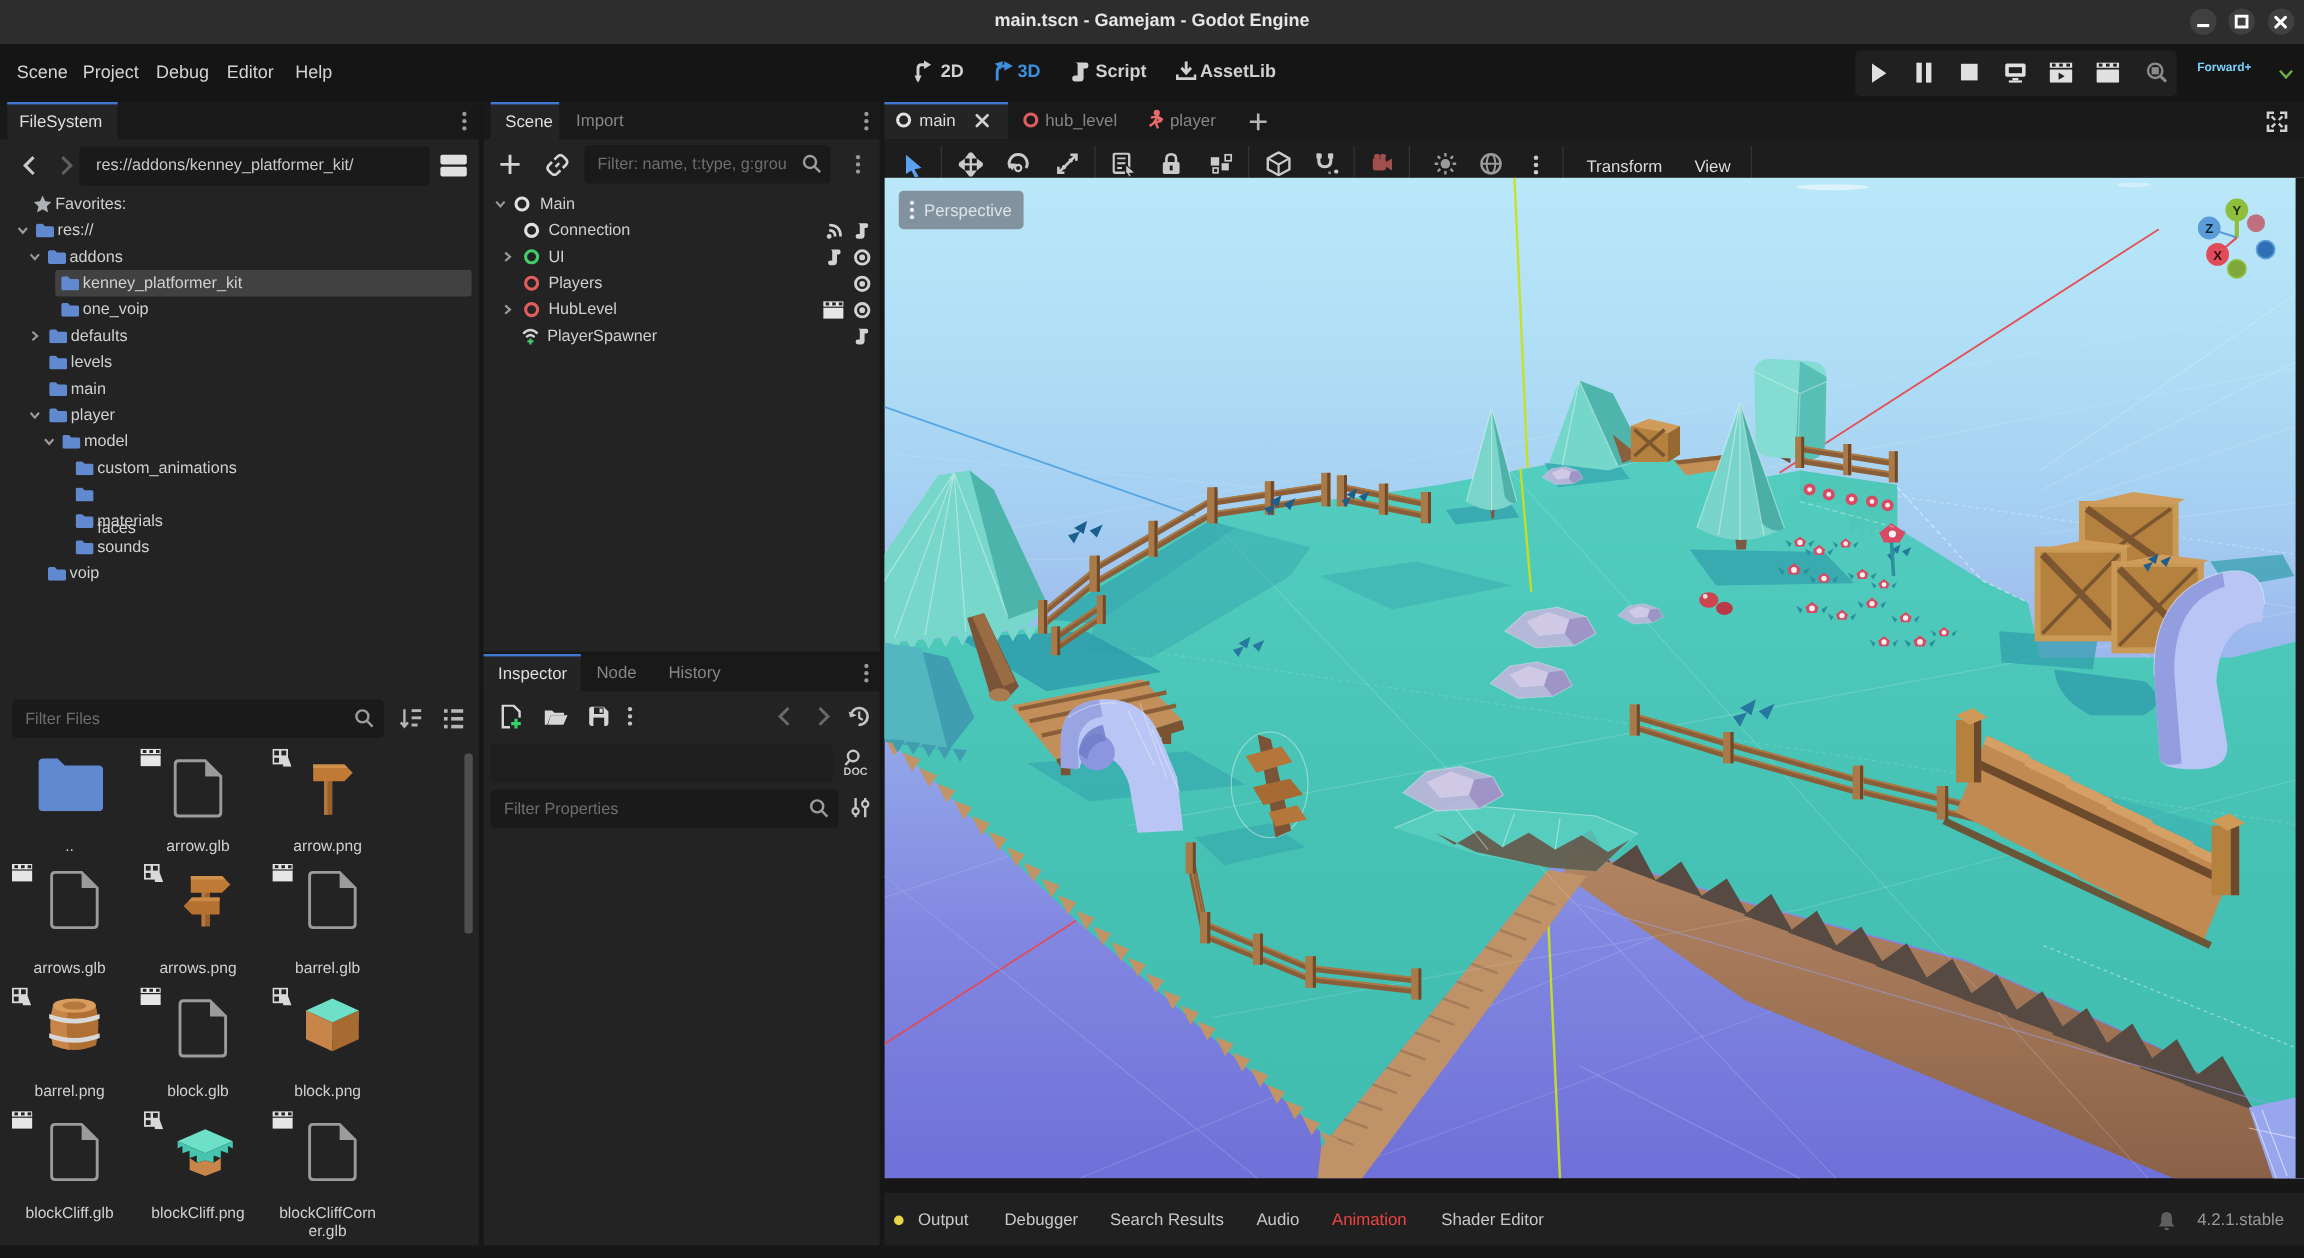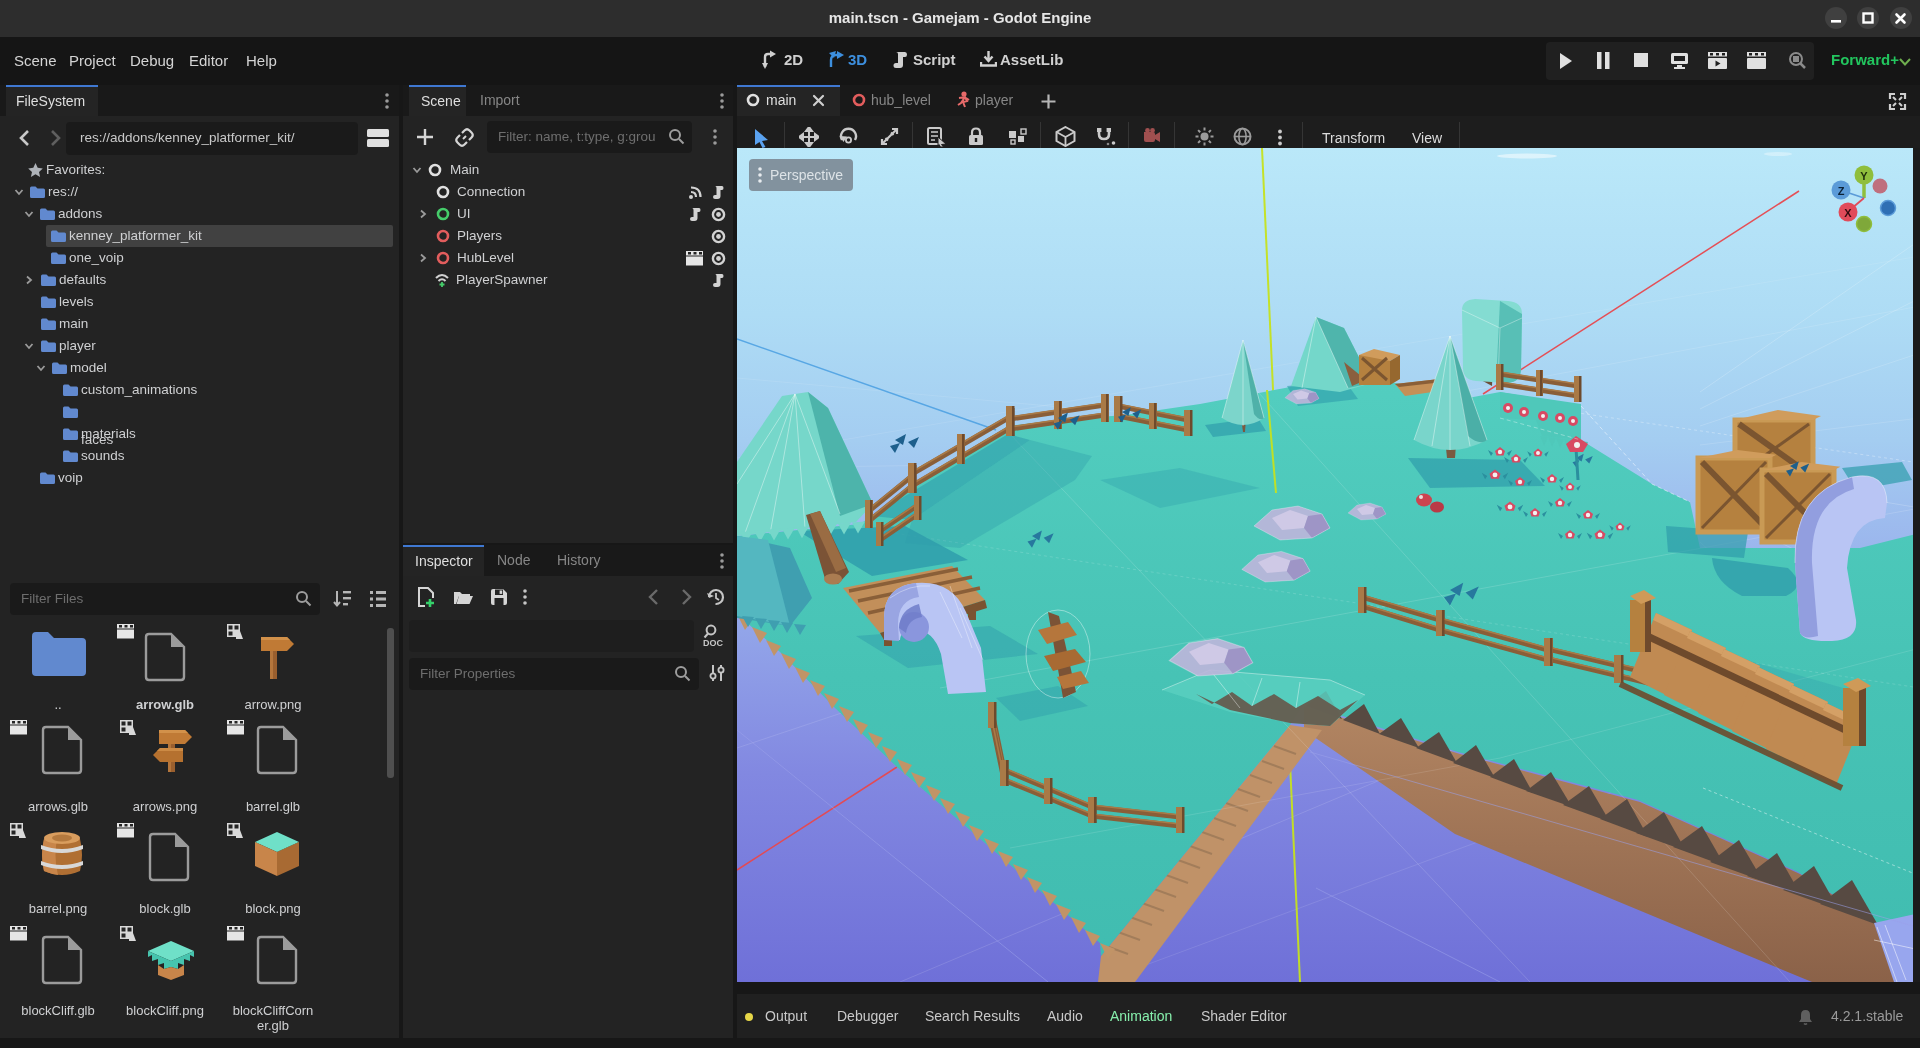--- a/index.html
+++ b/index.html
@@ -97,21 +97,21 @@
       <rect x="2" y="1" width="3" height="2.5" fill="#202020"></rect>
       <rect x="8" y="1" width="3" height="2.5" fill="#202020"></rect>
       <rect x="14" y="1" width="3" height="2.5" fill="#202020"></rect>
       <rect x="0" y="6" width="19" height="11" rx="1" fill="#e0e0e0"></rect>
     </svg>
   <svg class="abs" style="left:1788px;top:51px" width="19" height="19">
       <circle cx="8" cy="8" r="6" fill="none" stroke="#8b8b8b" stroke-width="2"></circle>
       <path d="M12.5 12.5 L17 17" stroke="#8b8b8b" stroke-width="2.5"></path>
       <rect x="5" y="5" width="6" height="6" fill="#8b8b8b"></rect>
     </svg>
-  <div class="abs" style="left:1831px;top:51px;font-size:15px;font-weight:bold;color:#22c55e;">Forward+</div>
+  <div class="abs" style="left:1831px;top:51px;font-size:10px;font-weight:bold;color:#7dd3fc;">Forward+</div>
   <svg class="abs" style="left:1899px;top:58px" width="12" height="8">
       <path d="M1 1 L6 6.5 L11 1" stroke="#6fae4f" stroke-width="2" fill="none"></path>
     </svg>
 
   <div class="abs tabstrip" style="left:0;top:85px;width:399px;height:31px;"></div>
   <div class="abs tab-active" style="left:6px;top:85px;width:92px;height:31px;">
       <div style="margin:6px 0 0 10px;font-size:14px;">FileSystem</div>
     </div>
   <svg class="abs" style="left:384px;top:92px" width="6" height="18">
       <circle cx="3" cy="3" r="1.8" fill="#9a9a9a"></circle>
@@ -253,21 +253,21 @@
         <path d="M14 8 H40 L43 11 H14 Z" fill="#d2914a"></path>
       </svg>
       <svg class="abs" style="left:227px;top:624px" width="16" height="15">
         <rect x="0" y="0" width="13" height="13" fill="#d9d9d9"></rect>
         <rect x="1.5" y="1.5" width="4" height="4" fill="#252525"></rect>
         <rect x="7.5" y="1.5" width="4" height="4" fill="#252525"></rect>
         <rect x="1.5" y="7.5" width="4" height="4" fill="#252525"></rect>
         <path d="M9 13 L13 7 L16 15 H9 Z" fill="#d9d9d9"></path>
       </svg>
       <div class="abs gridlabel" style="left:6px;top:697px;width:104px;">..</div>
-      <div class="abs gridlabel" style="left:113px;top:697px;width:104px;font-weight:bold;">arrow.glb</div>
+      <div class="abs gridlabel" style="left:113px;top:697px;width:104px;">arrow.glb</div>
       <div class="abs gridlabel" style="left:221px;top:697px;width:104px;">arrow.png</div>
       <svg class="abs" style="left:40px;top:724px" width="44" height="52">
         <path d="M3 6 Q3 3 6 3 H28 L41 16 V46 Q41 49 38 49 H6 Q3 49 3 46 Z" fill="none" stroke="#9b9b9b" stroke-width="2.4"></path>
         <path d="M28 3 L41 16 H28 Z" fill="#9b9b9b"></path>
       </svg>
       <svg class="abs" style="left:10px;top:720px" width="17" height="15">
         <rect x="0" y="0" width="17" height="4.5" fill="#e6e6e6"></rect>
         <rect x="2" y="1" width="3" height="2.5" fill="#252525"></rect>
         <rect x="7.5" y="1" width="3" height="2.5" fill="#252525"></rect>
         <rect x="13" y="1" width="3" height="2.5" fill="#252525"></rect>
@@ -1225,21 +1225,21 @@
 
   <div class="abs" style="left:737px;top:994px;width:1183px;height:44px;background:#202020;"></div>
   <div id="bottombar">
       <svg class="abs" style="left:744px;top:1012px" width="10" height="10">
         <circle cx="5" cy="5" r="4" fill="#e6d648"></circle>
       </svg>
       <div class="abs" style="left:765px;top:1008px;font-size:14px;color:#c9c9c9;">Output</div>
       <div class="abs" style="left:837px;top:1008px;font-size:14px;color:#c9c9c9;">Debugger</div>
       <div class="abs" style="left:925px;top:1008px;font-size:14px;color:#c9c9c9;">Search Results</div>
       <div class="abs" style="left:1047px;top:1008px;font-size:14px;color:#c9c9c9;">Audio</div>
-      <div class="abs" style="left:1110px;top:1008px;font-size:14px;color:#86efac;text-align:center;">Animation</div>
+      <div class="abs" style="left:1110px;top:1008px;font-size:14px;color:#ef4444;text-align:center;">Animation</div>
       <div class="abs" style="left:1201px;top:1008px;font-size:14px;color:#c9c9c9;">Shader Editor</div>
       <svg class="abs" style="left:1797px;top:1009px" width="17" height="17">
         <path d="M8.5 1 Q13 1 13 6 V10 L15 13 H2 L4 10 V6 Q4 1 8.5 1 Z" fill="#5f5f5f"></path>
         <path d="M7 14.5 Q8.5 16 10 14.5" stroke="#5f5f5f" stroke-width="1.6" fill="none"></path>
       </svg>
       <div class="abs" style="left:1831px;top:1008px;font-size:14px;color:#9a9a9a;">4.2.1.stable</div>
     </div>
   <div class="abs" style="left:0;top:1038px;width:1920px;height:10px;background:#171717;"></div>
 </div>
 

